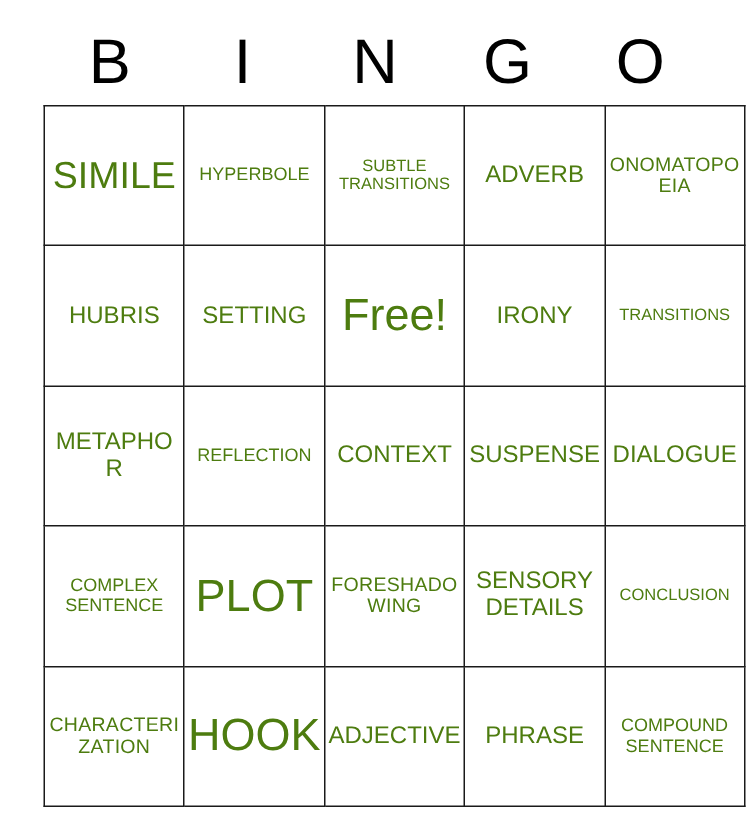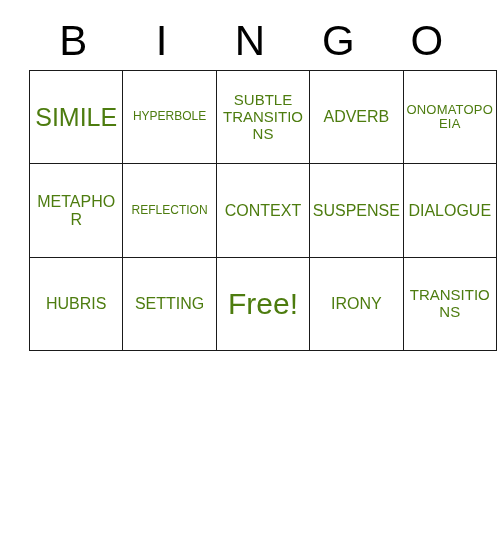--- a/index.html
+++ b/index.html
@@ -63,21 +63,21 @@
     color: #4d7c0f;
     word-wrap: break-word;
   }
 
   
   .fs-xxl { font-size: 30px; }
   .fs-xl  { font-size: 25px; }
   .fs-l   { font-size: 16px; }
   .fs-m   { font-size: 16px; }
   .fs-s   { font-size: 12px; }
-  .fs-xs  { font-size: 15px; }
+  .fs-xs  { font-size: 11px; }
   .fs-xxs { font-size: 13px; letter-spacing: 0.2px; }
 </style>
 </head>
 <body>
 
 <div id="bingo-card">
 
   <div id="bingo-header">
     <div class="header-letter">B</div>
     <div class="header-letter">I</div>
@@ -100,48 +100,82 @@
           </td>
         <td>
             <span class="cell-text fs-l">ADVERB</span>
           </td>
         <td>
             <span class="cell-text fs-xxs">ONOMATOPOEIA</span>
           </td>
       </tr>
       <tr>
         <td>
+            <span class="cell-text fs-l">HUBRIS</span>
+          </td>
+        <td>
+            <span class="cell-text fs-m">SETTING</span>
+          </td>
+        <td>
+            <span class="cell-text fs-xxl">Free!</span>
+          </td>
+        <td>
+            <span class="cell-text fs-l">IRONY</span>
+          </td>
+        <td>
+            <span class="cell-text fs-xs">TRANSITIONS</span>
+          </td>
+      </tr>
+      <tr>
+        <td>
             <span class="cell-text fs-m">METAPHOR</span>
           </td>
         <td>
             <span class="cell-text fs-s">REFLECTION</span>
           </td>
         <td>
             <span class="cell-text fs-m">CONTEXT</span>
           </td>
         <td>
             <span class="cell-text fs-m">SUSPENSE</span>
           </td>
         <td>
             <span class="cell-text fs-m">DIALOGUE</span>
           </td>
       </tr>
       <tr>
         <td>
-            <span class="cell-text fs-l">HUBRIS</span>
+            <span class="cell-text fs-s">COMPLEX SENTENCE</span>
           </td>
         <td>
-            <span class="cell-text fs-m">SETTING</span>
+            <span class="cell-text fs-xxl">PLOT</span>
           </td>
         <td>
-            <span class="cell-text fs-xxl">Free!</span>
+            <span class="cell-text fs-xxs">FORESHADOWING</span>
           </td>
         <td>
-            <span class="cell-text fs-l">IRONY</span>
+            <span class="cell-text fs-m">SENSORY DETAILS</span>
           </td>
         <td>
-            <span class="cell-text fs-xs">TRANSITIONS</span>
+            <span class="cell-text fs-xs">CONCLUSION</span>
+          </td>
+      </tr>
+      <tr>
+        <td>
+            <span class="cell-text fs-xxs">CHARACTERIZATION</span>
+          </td>
+        <td>
+            <span class="cell-text fs-xxl">HOOK</span>
+          </td>
+        <td>
+            <span class="cell-text fs-m">ADJECTIVE</span>
+          </td>
+        <td>
+            <span class="cell-text fs-l">PHRASE</span>
+          </td>
+        <td>
+            <span class="cell-text fs-s">COMPOUND SENTENCE</span>
           </td>
       </tr>
     </tbody>
   </table>
 
 </div>
 
 </body></html>

